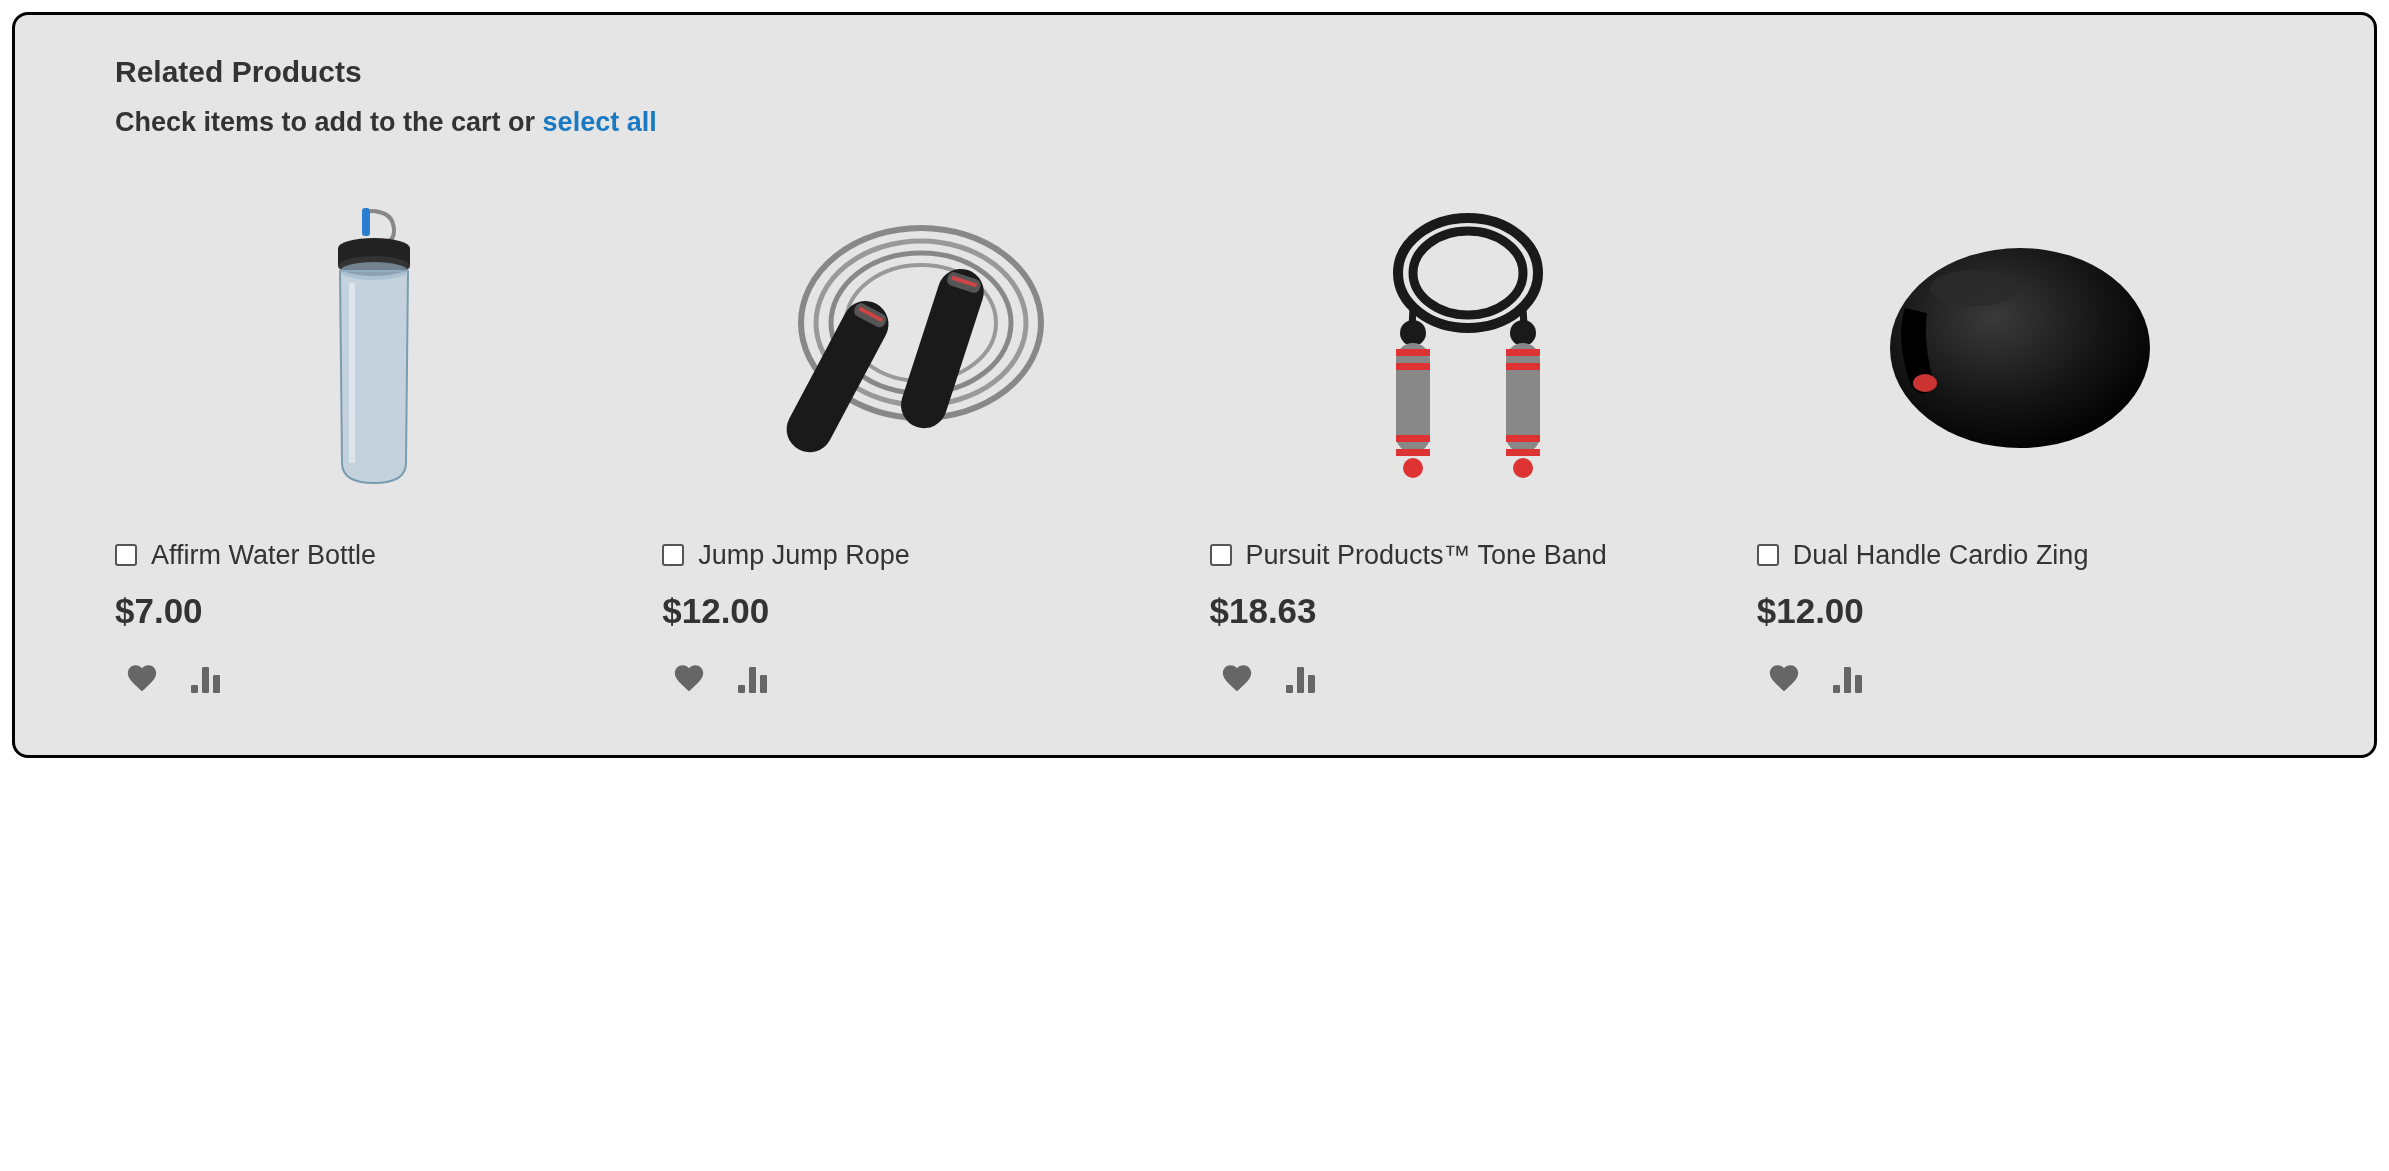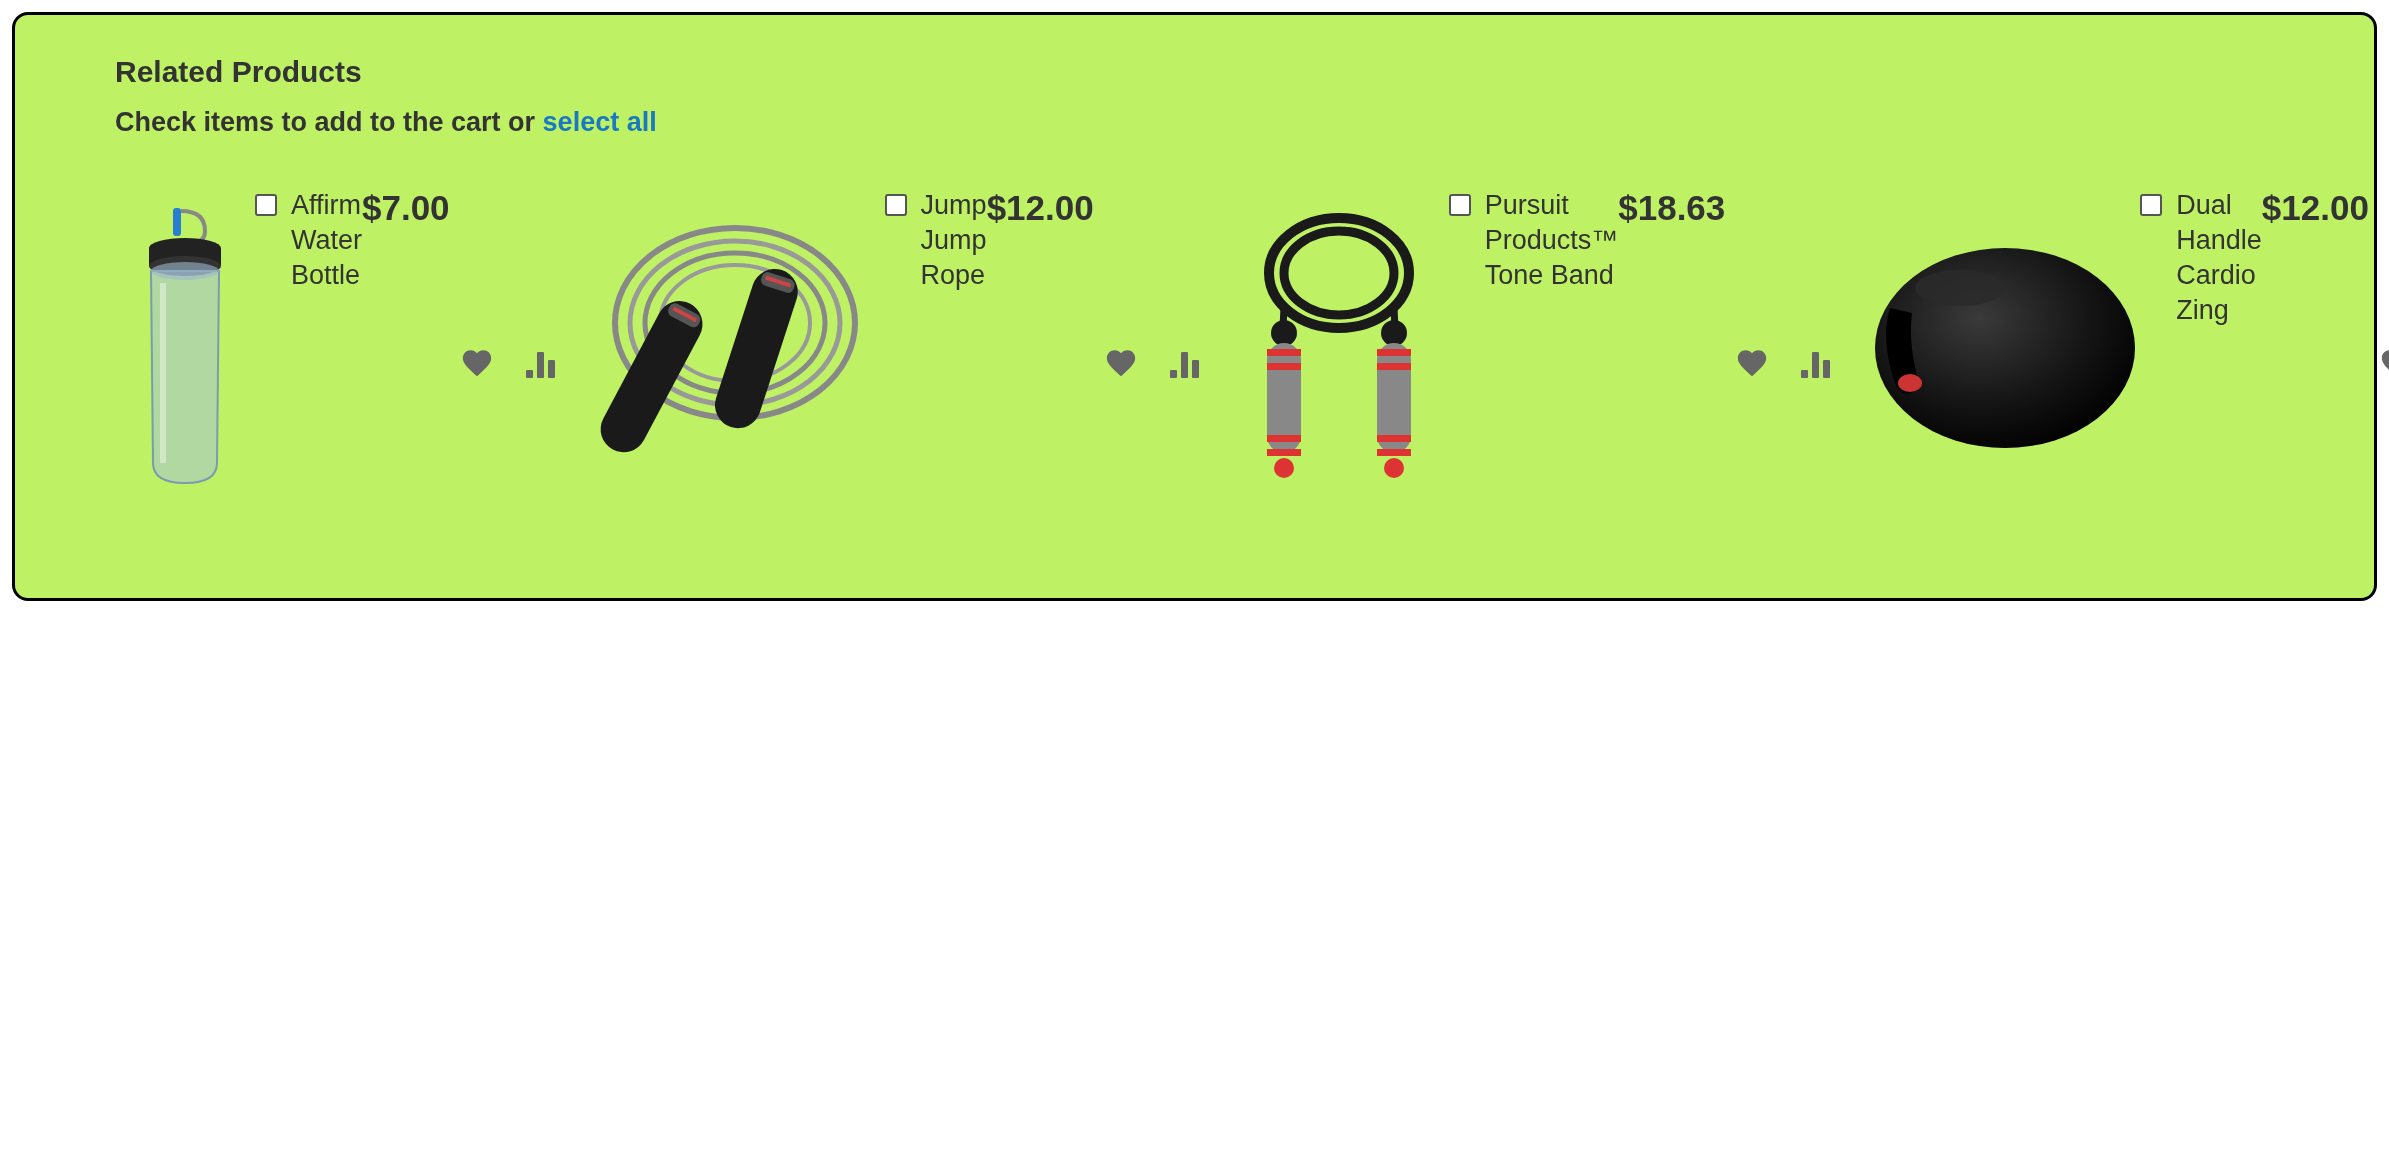--- a/index.html
+++ b/index.html
@@ -9,21 +9,21 @@
     }
     body {
       font-family: -apple-system, BlinkMacSystemFont, 'Segoe UI', Helvetica, Arial, sans-serif;
       background: #fff;
       padding: 12px;
     }
     .panel {
       border: 3px solid #000;
       border-radius: 16px;
       padding: 40px 100px 60px 100px;
-      background: #bef264;
+      background: #e5e5e5;
     }
     .section-title {
       font-size: 30px;
       font-weight: 700;
       color: #333;
       margin-bottom: 18px;
     }
     .instruction {
       font-size: 27px;
       color: #333;
@@ -36,20 +36,21 @@
       cursor: pointer;
     }
     .products-grid {
       display: flex;
       gap: 30px;
       align-items: flex-start;
     }
     .product-card {
       flex: 1;
       display: flex;
+      flex-direction: column;
     }
     .product-image {
       width: 100%;
       height: 320px;
       display: flex;
       align-items: center;
       justify-content: center;
       margin-bottom: 30px;
     }
     .product-header {

